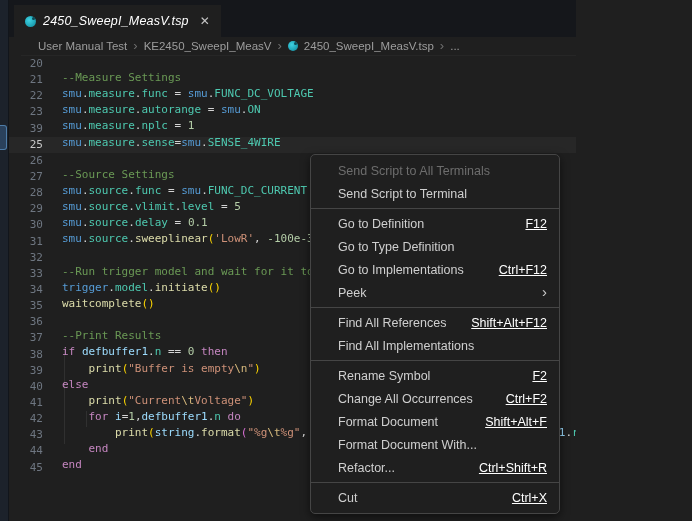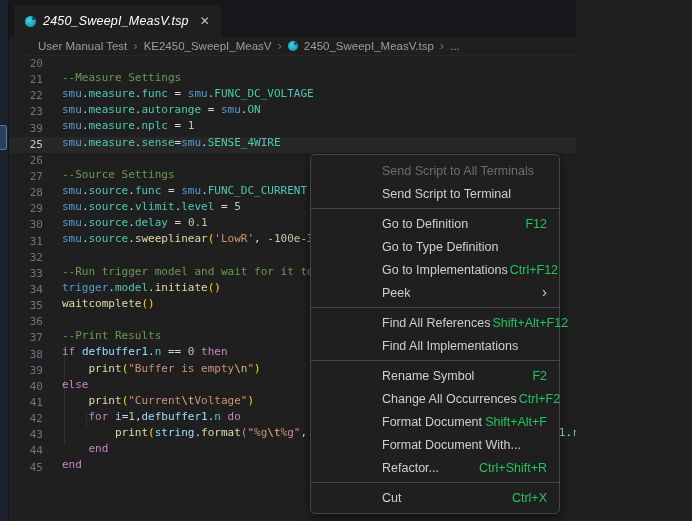--- a/index.html
+++ b/index.html
@@ -56,22 +56,22 @@
   .b2  { color:#DA70D6; }
   .ws  { }
   .guide { position:absolute; width:1px; background:rgba(255,255,255,0.08); }
 
   
   .context-menu { position:absolute; left:310px; top:154px; width:250px; z-index:10;
                   background:#1f1f1f; border:1px solid #454545; border-radius:5px;
                   box-shadow:0 3px 10px rgba(0,0,0,0.55); padding:4px 0; }
   .menu-item { height:23px; display:flex; align-items:center; padding:0 12px 0 27px;
                color:#cfcfcf; font-size:12.5px; cursor:pointer; }
-  .menu-item .label { flex:1; white-space:nowrap;margin-left:44px; }
-  .menu-item .shortcut { color:#22c55e; margin-left:2px; white-space:nowrap; }
+  .menu-item .label { flex:1; white-space:nowrap; }
+  .menu-item .shortcut { color:#ffffff; margin-left:2px; white-space:nowrap;text-decoration:underline; }
   .menu-item .subarrow { color:#cccccc; font-size:15px; line-height:1; margin-left:18px; transform:translateY(-1px); }
   .menu-item.disabled { color:#6d6d6d; cursor:default; }
   .menu-sep { height:1px; background:#454545; margin:3px 0; }
 </style>
 </head>
 <body>
 
 <div class="screen">
 
   <div class="left-strip">

